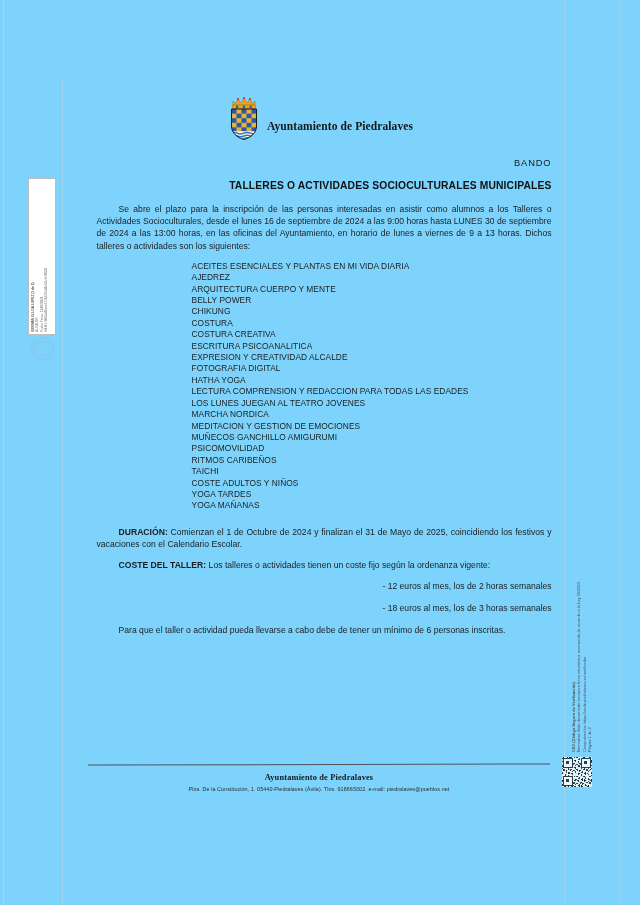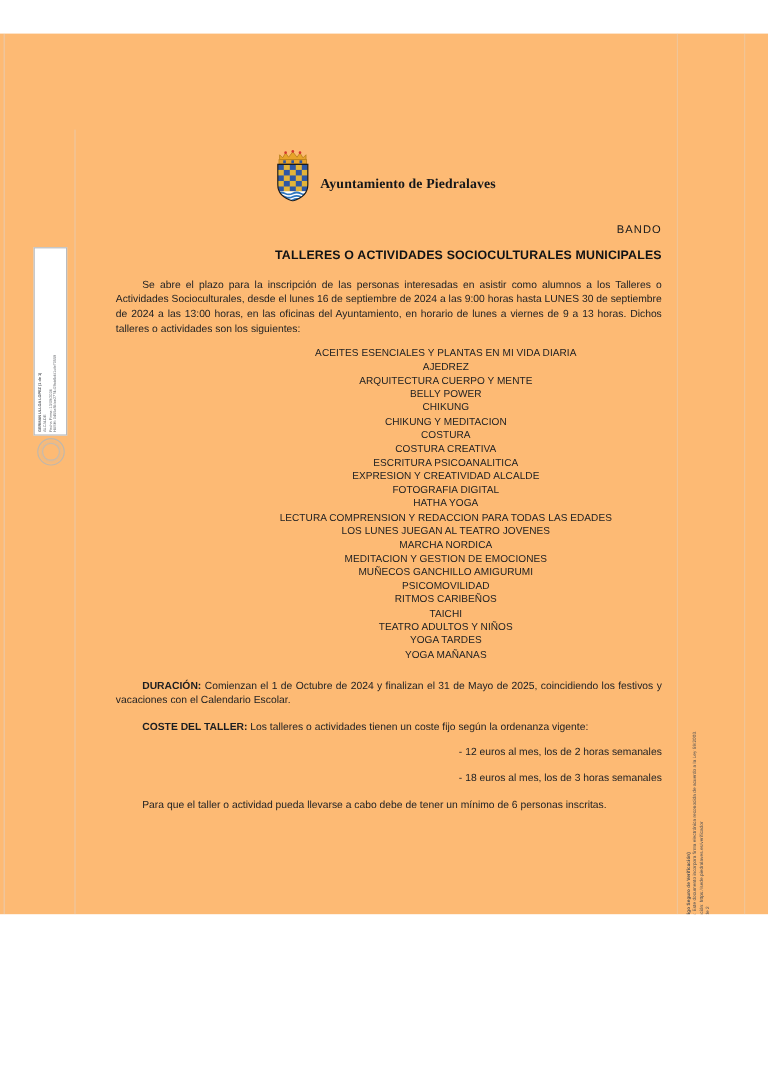--- a/index.html
+++ b/index.html
@@ -8,24 +8,23 @@
     background: #ffffff;
   }
   body {
     font-family: "Liberation Sans", sans-serif;
     -webkit-font-smoothing: antialiased;
   }
 
   #page {
     position: relative;
     width: 640px;
-    height: 734px;
-    background: #fdba74;
+    height: 905px;
+    background: #7dd3fc;
     overflow: hidden;
-    margin-top: 28px;
   }
 
   
   .streak {
     position: absolute;
     top: 0;
     bottom: 0;
     width: 1px;
     background: #d8dadd;
     opacity: .55;
@@ -200,21 +199,20 @@
     font-weight: bold;
     letter-spacing: .15px;
     color: #101214;
     margin: 0 0 12px 0;
   }
 
   .workshop-list {
     list-style: none;
     margin: 2px 0 14px 0;
     padding: 0 0 0 95px;
-    text-align: center;
   }
   .workshop-list li {
     font-size: 8.4px;
     line-height: 11.4px;
     color: #1c1e21;
     letter-spacing: .05px;
     white-space: nowrap;
   }
 
   .cost-item {
@@ -349,36 +347,35 @@
       <div class="doc-title">TALLERES O ACTIVIDADES SOCIOCULTURALES MUNICIPALES</div>
 
       <p class="para indent">Se abre el plazo para la inscripción de las personas interesadas en asistir como alumnos a los Talleres o Actividades Socioculturales, desde el lunes 16 de septiembre de 2024 a las 9:00 horas hasta LUNES 30 de septiembre de 2024 a las 13:00 horas, en las oficinas del Ayuntamiento, en horario de lunes a viernes de 9 a 13 horas. Dichos talleres o actividades son los siguientes:</p>
 
       <ul class="workshop-list">
         <li>ACEITES ESENCIALES Y PLANTAS EN MI VIDA DIARIA</li>
         <li>AJEDREZ</li>
         <li>ARQUITECTURA CUERPO Y MENTE</li>
         <li>BELLY POWER</li>
         <li>CHIKUNG</li>
-        <li>CHIKUNG Y MEDITACION</li>
         <li>COSTURA</li>
         <li>COSTURA CREATIVA</li>
         <li>ESCRITURA PSICOANALITICA</li>
         <li>EXPRESION Y CREATIVIDAD ALCALDE</li>
         <li>FOTOGRAFIA DIGITAL</li>
         <li>HATHA YOGA</li>
         <li>LECTURA COMPRENSION Y REDACCION PARA TODAS LAS EDADES</li>
         <li>LOS LUNES JUEGAN AL TEATRO JOVENES</li>
         <li>MARCHA NORDICA</li>
         <li>MEDITACION Y GESTION DE EMOCIONES</li>
         <li>MUÑECOS GANCHILLO AMIGURUMI</li>
         <li>PSICOMOVILIDAD</li>
         <li>RITMOS CARIBEÑOS</li>
         <li>TAICHI</li>
-        <li>TEATRO ADULTOS Y NIÑOS</li>
+        <li>COSTE ADULTOS Y NIÑOS</li>
         <li>YOGA TARDES</li>
         <li>YOGA MAÑANAS</li>
       </ul>
 
       <p class="para indent"><span class="u b">DURACIÓN:</span><span> Comienzan el 1 de Octubre de 2024 y finalizan el 31 de Mayo de 2025, coincidiendo los festivos y vacaciones con el Calendario Escolar.</span></p>
 
       <p class="para indent"><span class="u b">COSTE DEL TALLER:</span><span> Los talleres o actividades tienen un coste fijo según la ordenanza vigente:</span></p>
 
       <div class="cost-item">- 12 euros al mes, los de 2 horas semanales</div>
       <div class="cost-item">- 18 euros al mes, los de 3 horas semanales</div>

